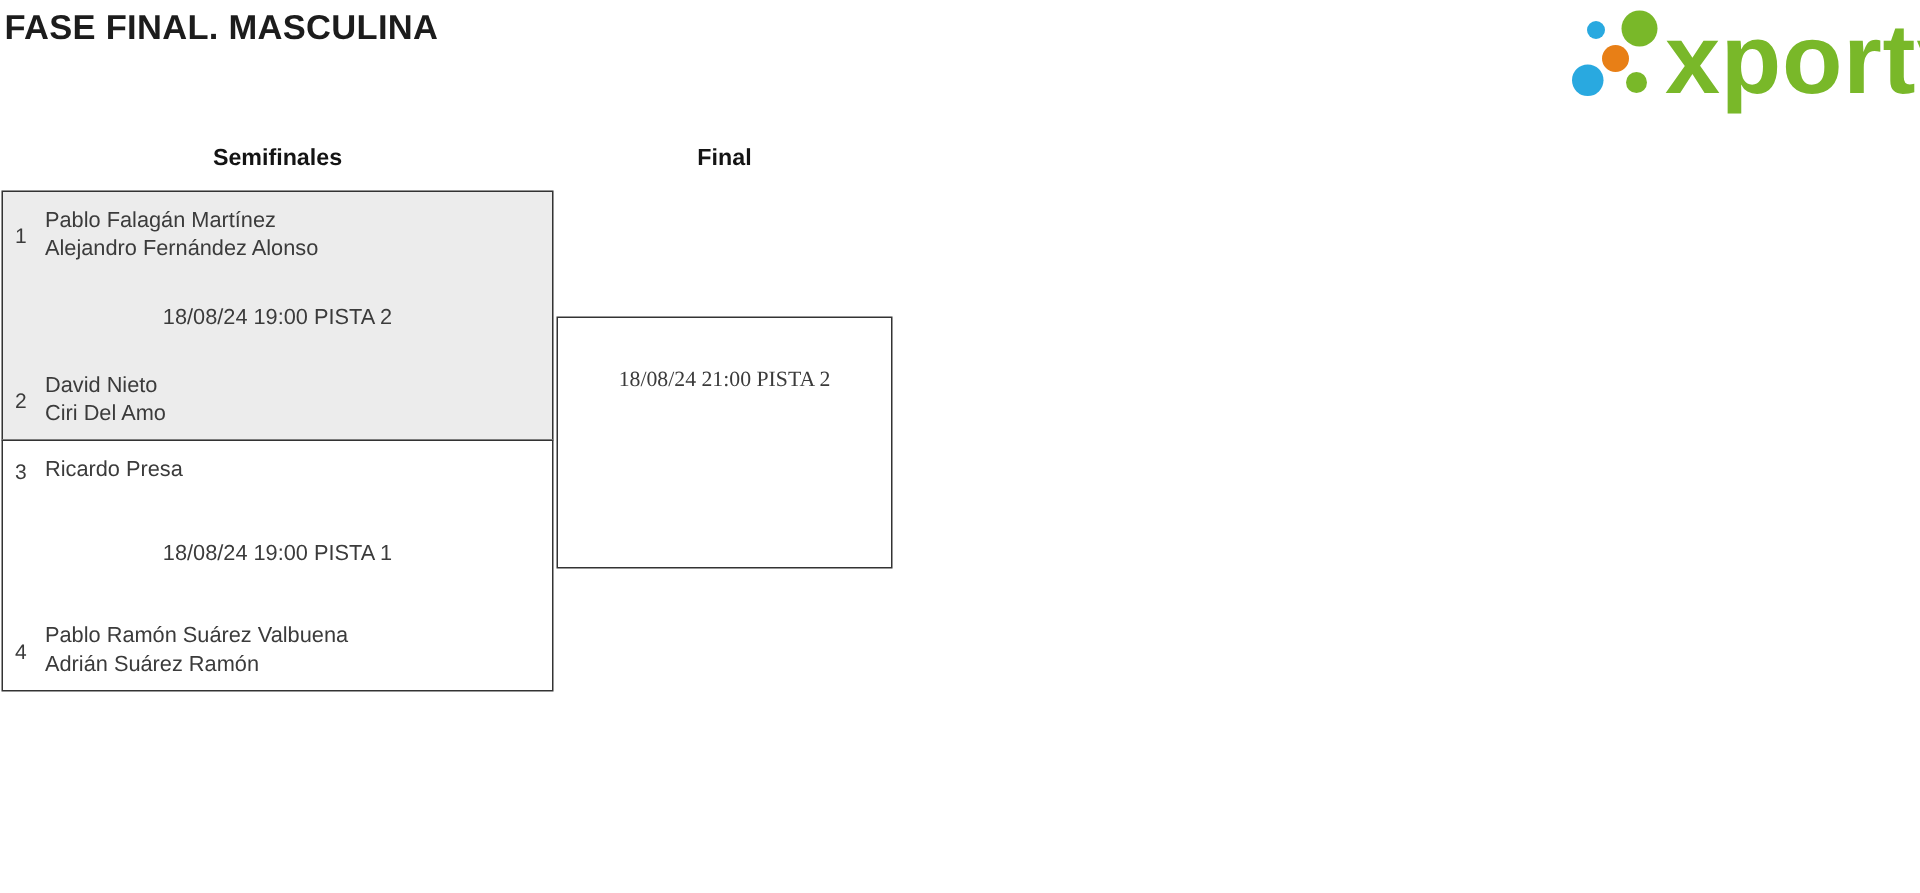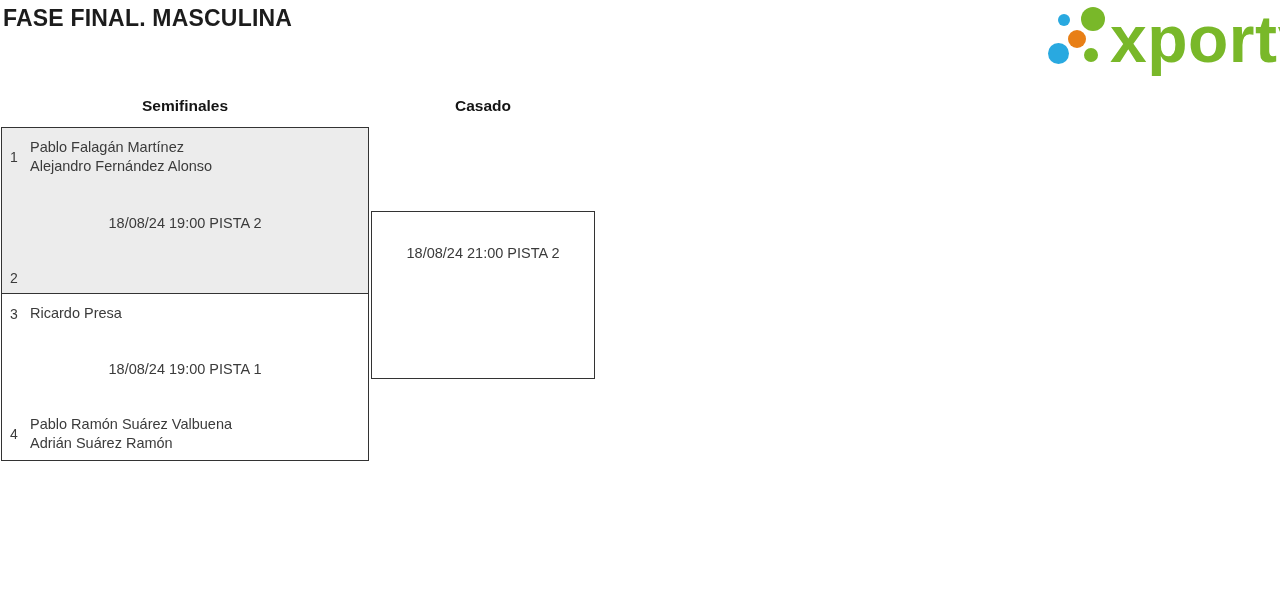--- a/index.html
+++ b/index.html
@@ -117,20 +117,21 @@
   .final-card {
     position: absolute;
     left: 371px;
     top: 211px;
     width: 224px;
     height: 168px;
     border: 1px solid var(--card-border);
     background: #ffffff;
     padding-top: 33px;
     cursor: pointer;
+    font-family: Liberation Serif, serif;
   }
 </style>
 </head>
 <body>
 
 <div class="page-title">
   <div>FASE FINAL. MASCULINA</div>
 </div>
 
 <div class="logo">
@@ -138,33 +139,37 @@
     <span class="dot dot-blue-small"></span>
     <span class="dot dot-green-large"></span>
     <span class="dot dot-orange"></span>
     <span class="dot dot-blue-large"></span>
     <span class="dot dot-green-small"></span>
   </div>
   <div class="logo-text">xporty</div>
 </div>
 
 <div class="round-header semis">Semifinales</div>
-<div class="round-header final">Casado</div>
+<div class="round-header final">Final</div>
 
 <div class="match-card sf1">
   <div class="team-row">
     <span class="seed">1</span>
     <div class="team-names">
       <div>Pablo Falagán Martínez</div>
       <div>Alejandro Fernández Alonso</div>
     </div>
   </div>
   <div class="match-schedule">18/08/24 19:00 PISTA 2</div>
   <div class="team-row">
     <span class="seed">2</span>
+    <div class="team-names">
+      <div>David Nieto</div>
+      <div>Ciri Del Amo</div>
+    </div>
   </div>
 </div>
 
 <div class="match-card sf2">
   <div class="team-row">
     <span class="seed">3</span>
     <div class="team-names">
       <div>Ricardo Presa</div>
     </div>
   </div>

